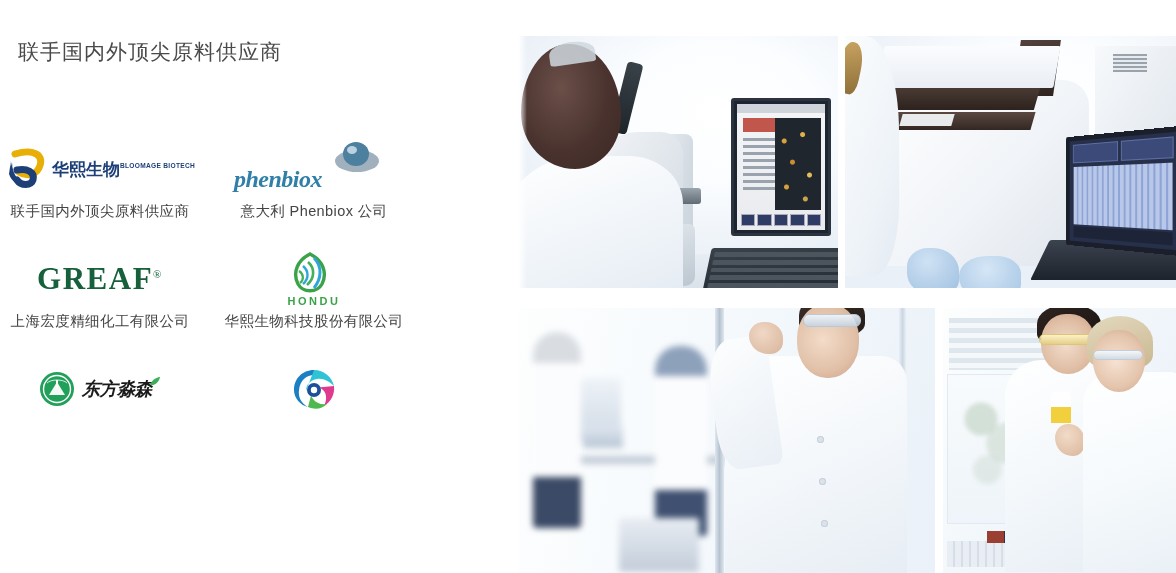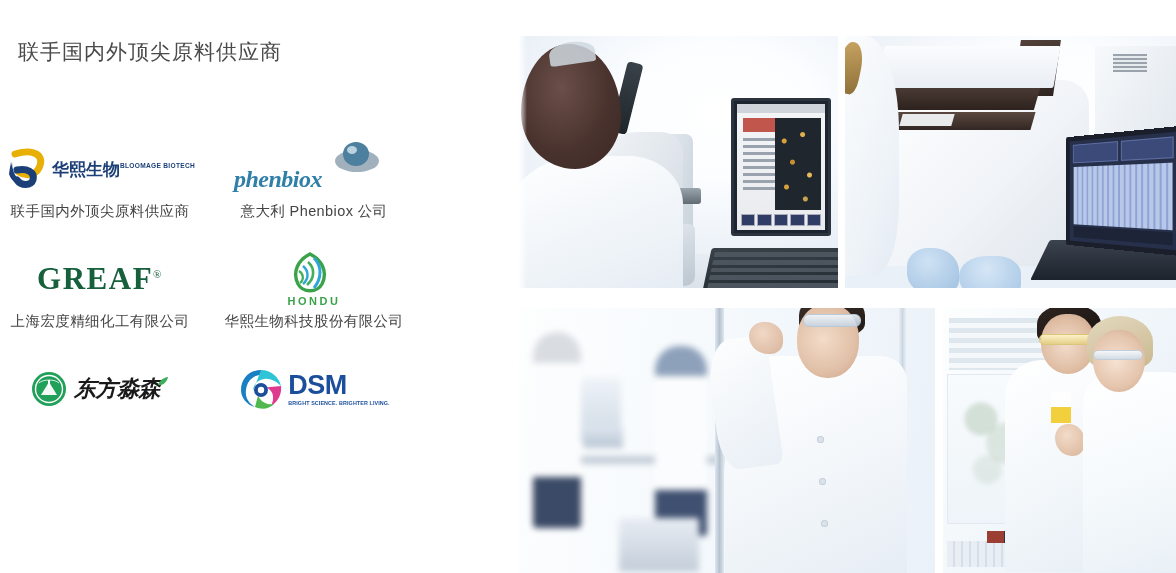--- a/index.html
+++ b/index.html
@@ -83,21 +83,21 @@
   
   .hondu { display: flex; flex-direction: column; align-items: flex-start; }
   .hondu-word {
     font-size: 11px; font-weight: 700; color: #3aa349;
     letter-spacing: 2.5px; margin-top: 1px;
   }
 
   
   .dfms { display: flex; align-items: center; gap: 7px; }
   .dfms-text {
-    font-size: 22px; font-weight: 700; color: #1a1a1a;
+    font-size: 18px; font-weight: 700; color: #1a1a1a;
     font-style: italic; letter-spacing: -0.5px;
   }
 
   
   .dsm { display: flex; align-items: center; gap: 4px; }
   .dsm-text { display: flex; flex-direction: column; line-height: 1; }
   .dsm-word {
     font-size: 27px; font-weight: 700; color: #1b4f9c;
     letter-spacing: -0.5px;
   }
@@ -547,24 +547,20 @@
           <div class="dsm">
             <svg width="46" height="44" viewBox="0 0 46 44">
               <path d="M23 3 C11 3, 3 12, 3 23 C3 31, 9 38, 17 40 C10 36, 7 30, 8 23
                        C9 13, 16 8, 23 8 Z" fill="#1b7fc4"></path>
               <path d="M23 3 C33 3, 41 10, 43 19 C38 14, 32 11, 26 12 C19 13, 15 18, 15 24 Z" fill="#2ec4d6"></path>
               <path d="M43 19 C44 27, 40 35, 33 39 C36 33, 36 27, 32 23 C29 20, 25 19, 22 21 Z" fill="#e03a8e"></path>
               <path d="M17 40 C24 43, 31 42, 36 37 C30 38, 25 36, 22 32 C19 28, 19 24, 22 21 Z" fill="#4fb84f"></path>
               <circle cx="23" cy="23" r="7" fill="#1b4f9c"></circle>
               <circle cx="23" cy="23" r="3.2" fill="#ffffff"></circle>
             </svg>
-            <div class="dsm-text">
-              <span class="dsm-word">DSM</span>
-              <span class="dsm-tag">BRIGHT SCIENCE. BRIGHTER LIVING.</span>
-            </div>
           </div>
         </div>
       </div>
 
     </div>
   </div>
 
   <div class="photo-grid">
 
     <div class="photo ph-tl">

